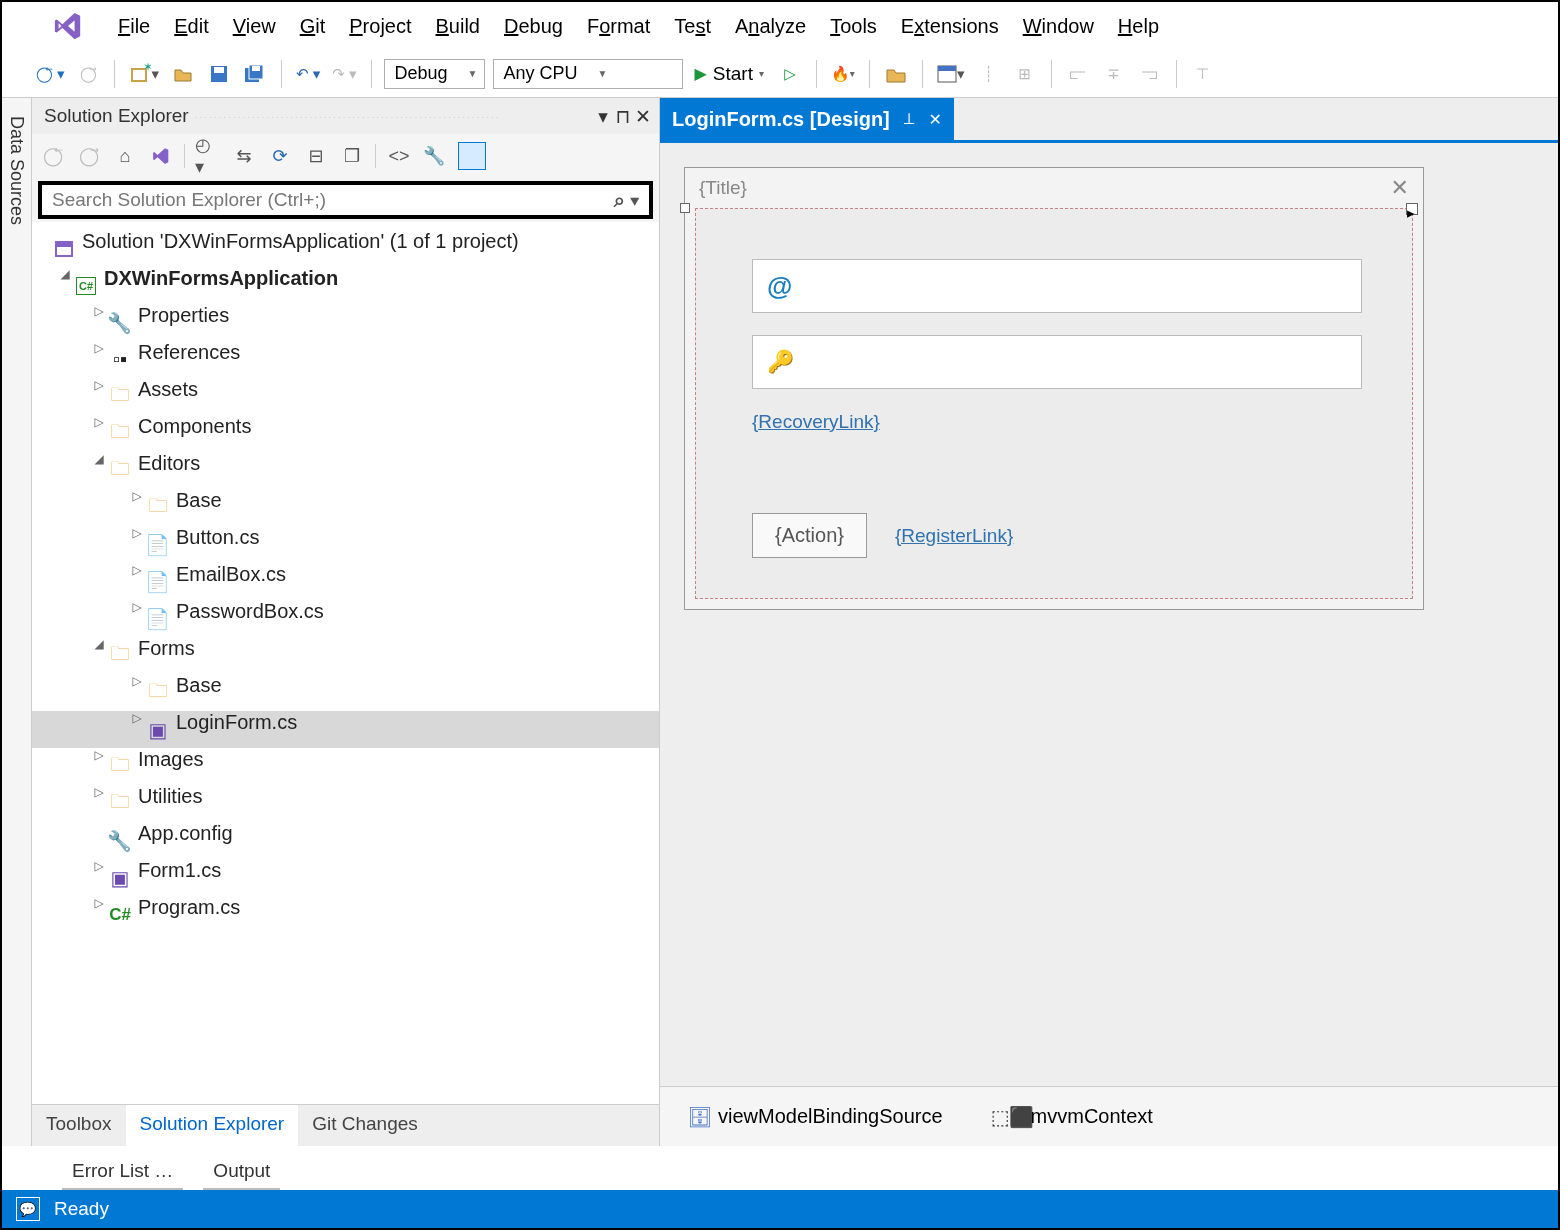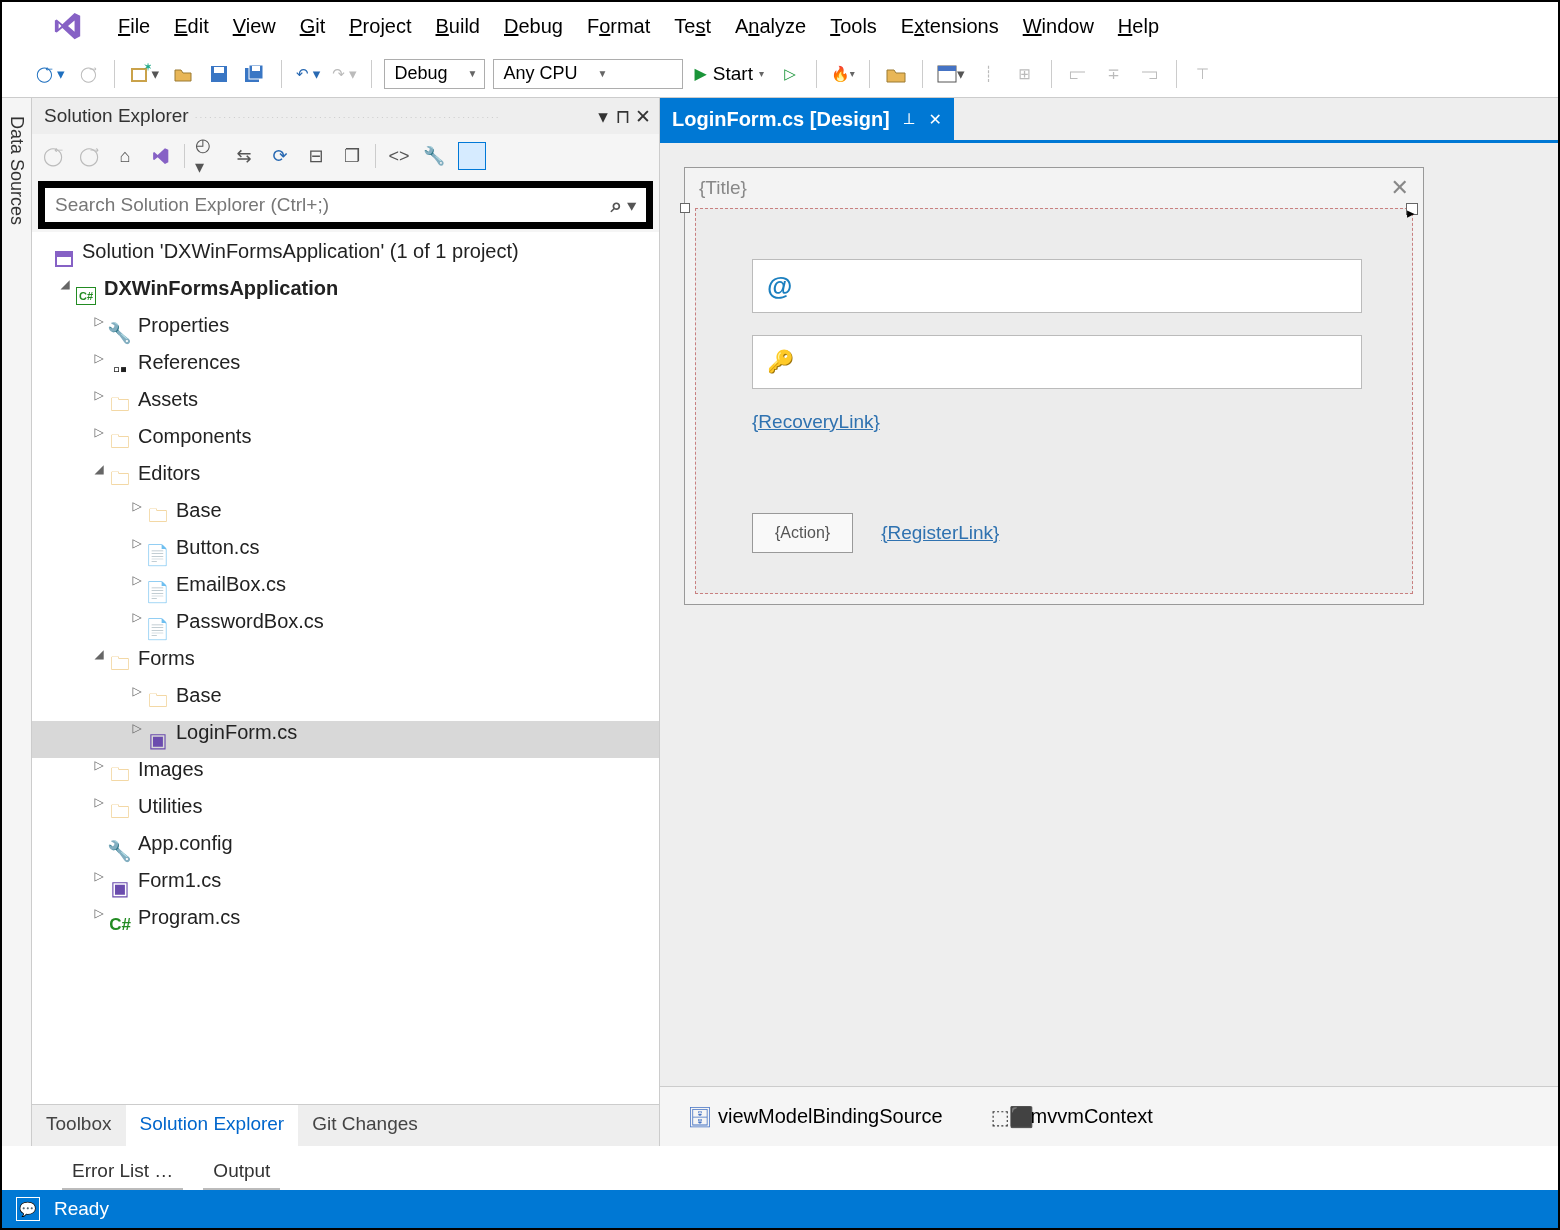--- a/index.html
+++ b/index.html
@@ -18,21 +18,21 @@
 .main-area { flex:1; display:flex; overflow:hidden; }
 .datasrc { writing-mode: vertical-rl; text-orientation: mixed; padding: 18px 4px 0 4px; background:#f5f5f5; border-right:1px solid #ccc; font-size:18px; color:#333; }
 .sol-panel { width: 628px; border-right:1px solid #ccc; display:flex; flex-direction:column; background:#f5f5f5; }
 .sol-header { display:flex; align-items:center; height:36px; padding:0 6px 0 12px; font-size:19px; color:#333; background:#eee; }
 .sol-header .title { flex:none; }
 .sol-header .dots { flex:1; letter-spacing:2px; color:#ccc; overflow:hidden; white-space:nowrap; margin:0 6px; font-size:10px; }
 .sol-header .icn { width:20px; text-align:center; cursor:default; }
 .sol-toolbar { display:flex; align-items:center; height:44px; padding:0 8px; gap:10px; background:#f5f5f5; }
 .sol-toolbar .ticn { width:26px; height:26px; display:flex; align-items:center; justify-content:center; color:#555; font-size:18px; }
 .sol-toolbar .timgbox { width:28px; height:28px; border:1px solid #0078d7; background:#d6ebff; }
-.sol-search { margin:3px 6px; height:48px; border:7px solid #000000; background:#fff; display:flex; align-items:center; padding:0 10px; color:#777; font-size:19px; }
+.sol-search { margin:3px 6px; height:38px; border:4px solid #000000; background:#fff; display:flex; align-items:center; padding:0 10px; color:#777; font-size:19px; }
 .sol-search .mag { margin-left:auto; color:#555; font-size:20px; font-weight:bold; }
 .tree { flex:1; overflow:auto; padding:8px 0; background:#fff; }
 .tree-row { display:flex; height:37px; font-size:20px; color:#222; white-space:nowrap; }
 .tree-row.selected { background:#d8d8d8; }
 .exp { width:18px; text-align:center; color:#666; font-size:12px; }
 .exp.blank { visibility:hidden; }
 .ticon { width:24px; display:flex; align-items:center; justify-content:center; margin-right:6px; }
 .folder { color:#e8b657; font-size:19px; }
 .csfile { display:inline-block; width:20px; height:18px; border:1px solid #888; font-size:11px; line-height:16px; text-align:center; color:#228b22; font-weight:bold; background:#fff; }
 .sol-icon { font-size:16px; color:#6b4cae; }
@@ -47,21 +47,21 @@
 .designer-surface { flex:1; background:#eee; border-top:3px solid #0078d4; padding:24px 24px; position:relative; }
 .form-window { width:740px; border:1px solid #999; background:#f3f3f3; position:relative; }
 .form-title { height:40px; display:flex; align-items:center; padding:0 14px; color:#888; font-size:19px; }
 .form-title .x { margin-left:auto; color:#888; font-size:22px; }
 .form-body { margin:0 10px 10px 10px; border:1px dashed #c98080; background:#ececec; padding:50px 56px 40px 56px; position:relative;}
 .login-input { width:610px; height:54px; border:1px solid #bbb; background:#fff; display:flex; align-items:center; padding:0 14px; margin-bottom:22px; }
 .at-icon { color:#1b7fbf; font-size:26px; font-weight:bold; }
 .key-icon { color:#d68b1f; font-size:22px; }
 .link { color:#2f72b0; text-decoration:underline; font-size:19px; }
 .action-row { display:flex; align-items:center; gap:28px; margin-top:80px; }
-.action-btn { border:1px solid #999; background:#f9f9f9; padding:10px 22px; font-size:16px; color:#555;text-align:center; }
+.action-btn { border:1px solid #999; background:#f9f9f9; padding:10px 22px; font-size:20px; color:#555;text-align:center; }
 .handle { position:absolute; width:10px; height:10px; background:#fff; border:1px solid #666; }
 .component-tray { height:60px; border-top:1px solid #ccc; background:#f5f5f5; display:flex; align-items:center; gap:60px; padding-left:30px; font-size:20px; }
 .ct-item { display:flex; align-items:center; gap:8px; }
 .ct-icon { width:20px; height:20px; display:flex; align-items:center; justify-content:center; color:#4573c4; }
 .lower-tabs-out { height:44px; display:flex; align-items:flex-end; padding-left:60px; gap:20px; background:#fff; }
 .lt { font-size:19px; color:#333; padding:6px 10px; }
 .lt-under { border-bottom:2px solid #bbb; }
 .statusbar { height:38px; background:#0078d4; color:#fff; display:flex; align-items:center; padding-left:14px; font-size:19px; gap:14px; }
 .stat-icon { width:24px; height:24px; border:1px solid #fff; display:flex; align-items:center; justify-content:center; font-size:14px; }
 svg { display:block; }

